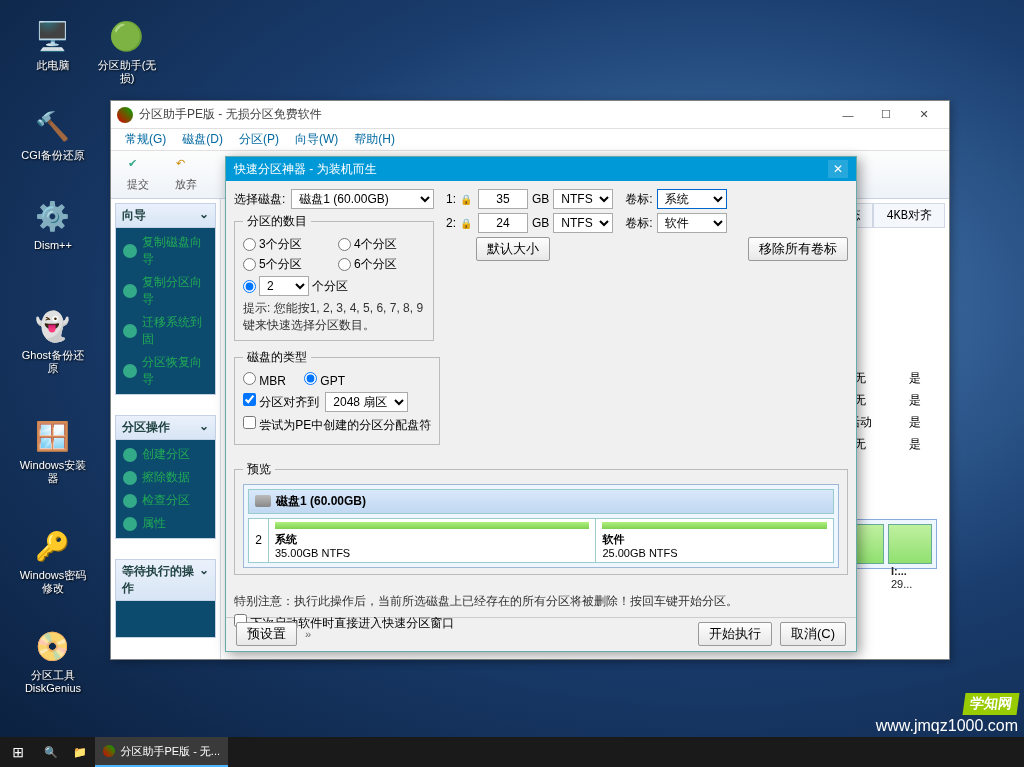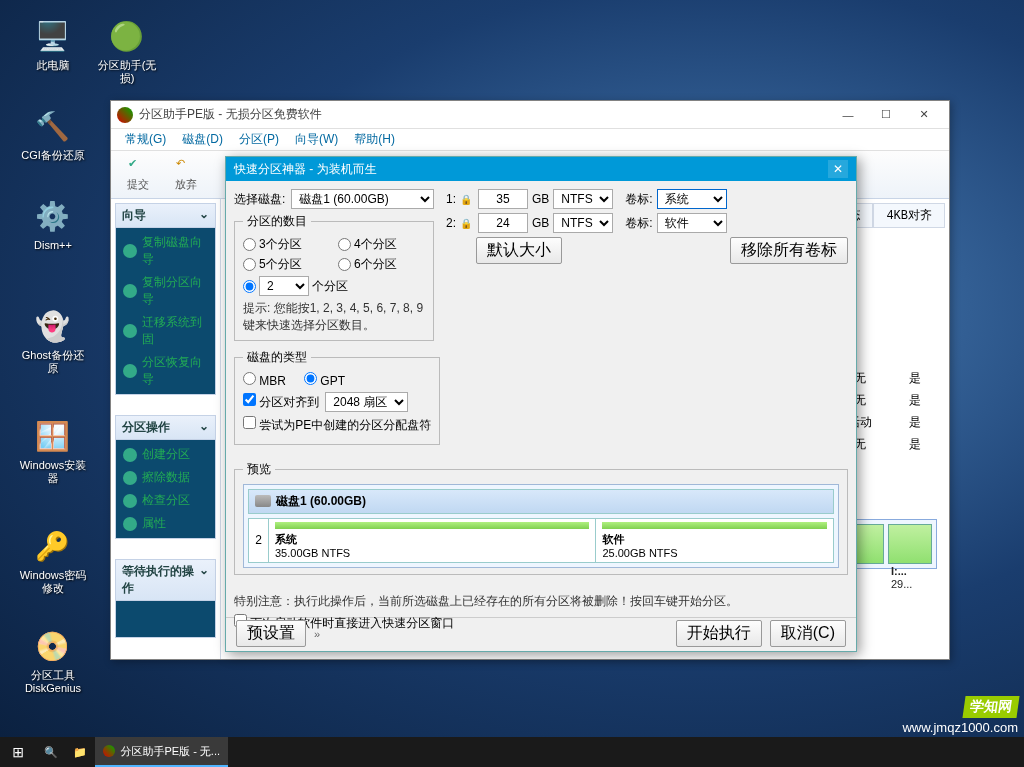--- a/index.html
+++ b/index.html
@@ -57,21 +57,21 @@
 select, input[type=text] { font-size: 12px; padding: 1px 3px; border: 1px solid #aaa; background: #fff; height: 20px; }
 fieldset { border: 1px solid #bbb; padding: 6px 8px; font-size: 12px; margin-bottom: 8px; }
 fieldset legend { padding: 0 4px; font-size: 12px; }
 .radio-grid { display: grid; grid-template-columns: 1fr 1fr; gap: 3px 8px; font-size: 12px; }
 .radio-grid label { display: flex; align-items: center; gap: 3px; }
 .hint { font-size: 12px; color: #333; margin-top: 4px; line-height: 1.4; }
 .part-row { display: flex; align-items: center; gap: 4px; font-size: 12px; margin-bottom: 4px; }
 .part-row .num { width: 14px; text-align: right; }
 .part-row .lock { width: 14px; height: 14px; display: flex; align-items: center; justify-content: center; color: #888; font-size: 10px; }
 .part-row input.size { width: 50px; text-align: center; }
-.btn { padding: 2px 10px; font-size: 16px; border: 1px solid #999; background: linear-gradient(#fdfdfd,#e8e8e8); cursor: pointer; border-radius: 2px; }
+.btn { padding: 2px 10px; font-size: 13px; border: 1px solid #999; background: linear-gradient(#fdfdfd,#e8e8e8); cursor: pointer; border-radius: 2px; }
 .preview-box { width: 100%; border: 1px solid #a0b8d8; background: #eef6ff; padding: 4px; }
 .preview-hd { background: linear-gradient(#d8e8fa,#c0d8f2); padding: 3px 6px; font-size: 12px; font-weight: bold; display: flex; align-items: center; gap: 5px; border: 1px solid #9cc; margin-bottom: 4px; }
 .preview-hd .dico { width: 16px; height: 12px; background: linear-gradient(#bbb,#888); border-radius: 2px; }
 .preview-bars { display: flex; height: 45px; border: 1px solid #9cc; background: #fff; }
 .preview-bars .pb { border-right: 1px solid #9cc; padding: 3px 6px; font-size: 11px; display: flex; flex-direction: column; }
 .preview-bars .pb .bar { height: 8px; background: linear-gradient(#b0f080,#80d050); margin-bottom: 3px; }
 .preview-bars .pb.idx { width: 20px; align-items: center; justify-content: center; font-size: 12px; }
 .dlg-bottom { width: 100%; padding: 2px 0; }
 .note { font-size: 12px; color: #333; margin-bottom: 3px; }
 .dlg-footer { height: 32px; border-top: 1px solid #ccc; display: flex; align-items: center; padding: 0 10px; gap: 8px; }
@@ -358,21 +358,21 @@
     <button class="btn">预设置</button>
     <span style="font-size:11px;color:#666">»</span>
     <span style="flex:1"></span>
     <button class="btn">开始执行</button>
     <button class="btn">取消(C)</button>
   </div>
 </div>
 
 <div class="watermark">
   <div class="logo">学知网</div>
-  <div style="font-size:13px;margin-top:2px">www.jmqz1000.com</div>
+  <div style="font-size:16px;margin-top:2px">www.jmqz1000.com</div>
 </div>
 
 <div class="taskbar">
   <div class="start">⊞</div>
   <div class="tb-item">🔍</div>
   <div class="tb-item">📁</div>
   <div class="tb-item active">
       <span style="width:12px;height:12px;background:linear-gradient(45deg,#d00,#0a0);border-radius:50%"></span>
       <span>分区助手PE版 - 无...</span>
     </div>

